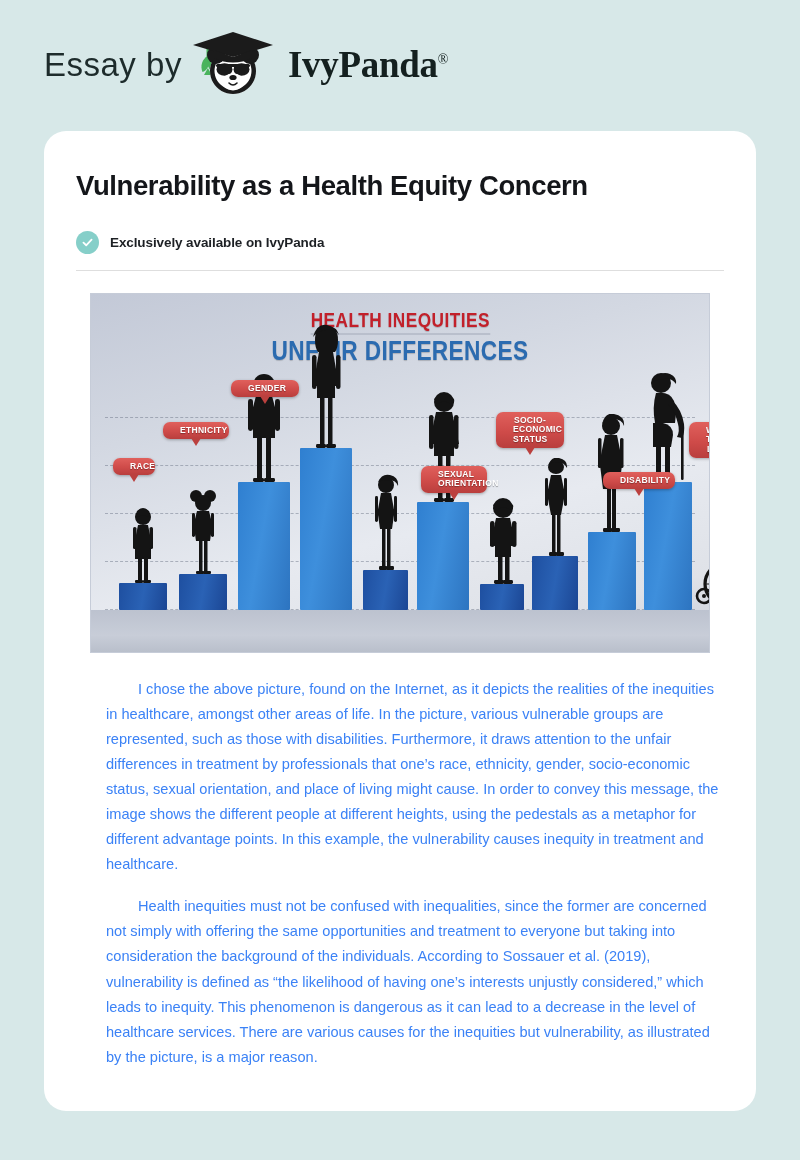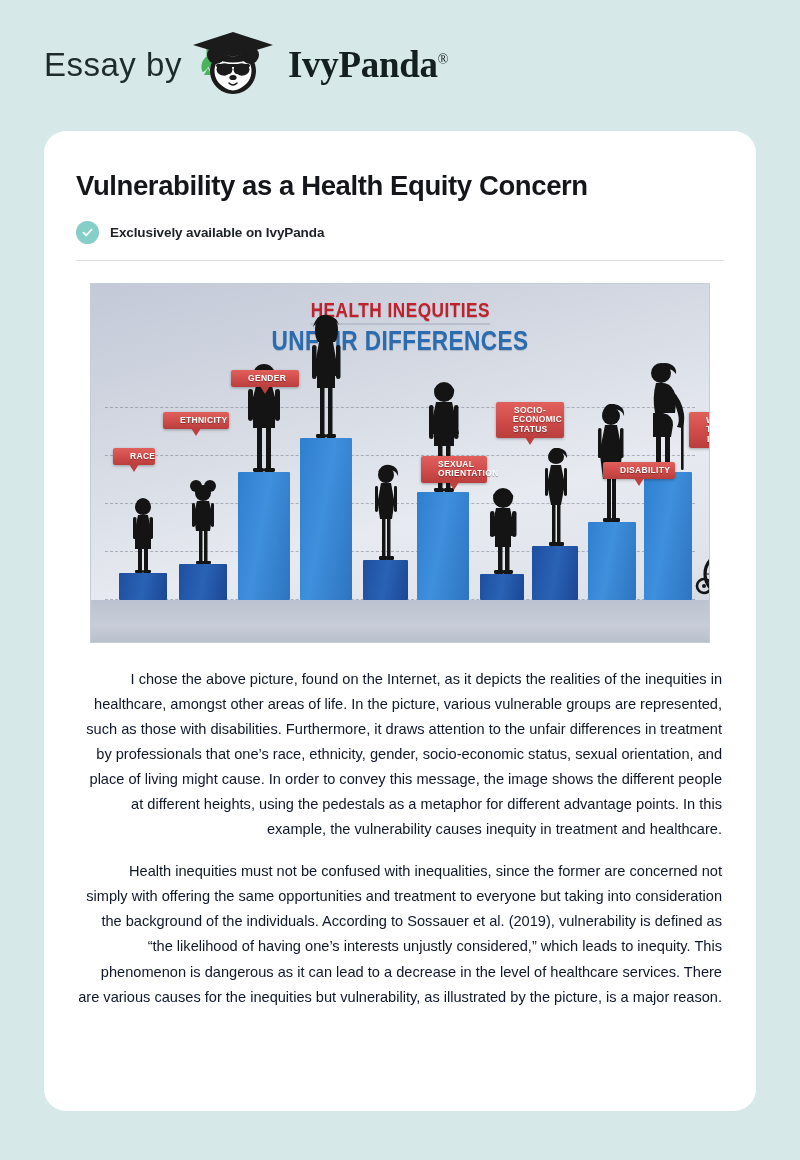--- a/index.html
+++ b/index.html
@@ -68,21 +68,21 @@
     color: #14161a;
     letter-spacing: -0.4px;
     line-height: 1.22;
     padding: 0 2px;
   }
 
   .exclusive-row {
     display: flex;
     align-items: center;
     gap: 11px;
-    margin-top: 18px;
+    margin-top: 28px;
     padding-left: 2px;
   }
   .check-badge {
     width: 23px; height: 23px;
     border-radius: 50%;
     background: #86cfc9;
     display: flex;
     align-items: center;
     justify-content: center;
     flex: 0 0 auto;
@@ -162,21 +162,21 @@
   
   .fig {
     position: absolute;
     fill: #141414;
   }
 
   
   .bubble {
     position: absolute;
     background: linear-gradient(180deg,#e0605c 0%, #cf4b49 55%, #b93e3d 100%);
-    border-radius: 2px;
+    border-radius: 7px;
     color: #fff;
     font-family: "Liberation Sans Narrow", "Liberation Sans", sans-serif;
     font-weight: 700;
     font-size: 8.5px;
     letter-spacing: 0.3px;
     text-align: center;
     padding: 4px 17px;
     line-height: 1.12;
     box-shadow: 0 1px 3px rgba(0,0,0,.3);
     text-shadow: 0 1px 1px rgba(0,0,0,.35);
@@ -192,24 +192,25 @@
     border-left: 5px solid transparent;
     border-right: 5px solid transparent;
     border-top: 8px solid #bb403e;
   }
 
   
   .body-copy { margin-top: 24px; padding: 0 4px; }
   .body-copy p {
     font-size: 14.6px;
     line-height: 1.72;
-    color: #0f172a;
+    color: #3b82f6;
     text-indent: 32px;
     margin-bottom: 17px;
-    text-align: right;
+    text-align: left;
+    margin-left: 28px;
   }
 </style>
 </head>
 <body>
 
 <div class="page-header">
   <span class="essay-by">Essay by</span>
 
   <span class="brand-lockup">
     <span>

